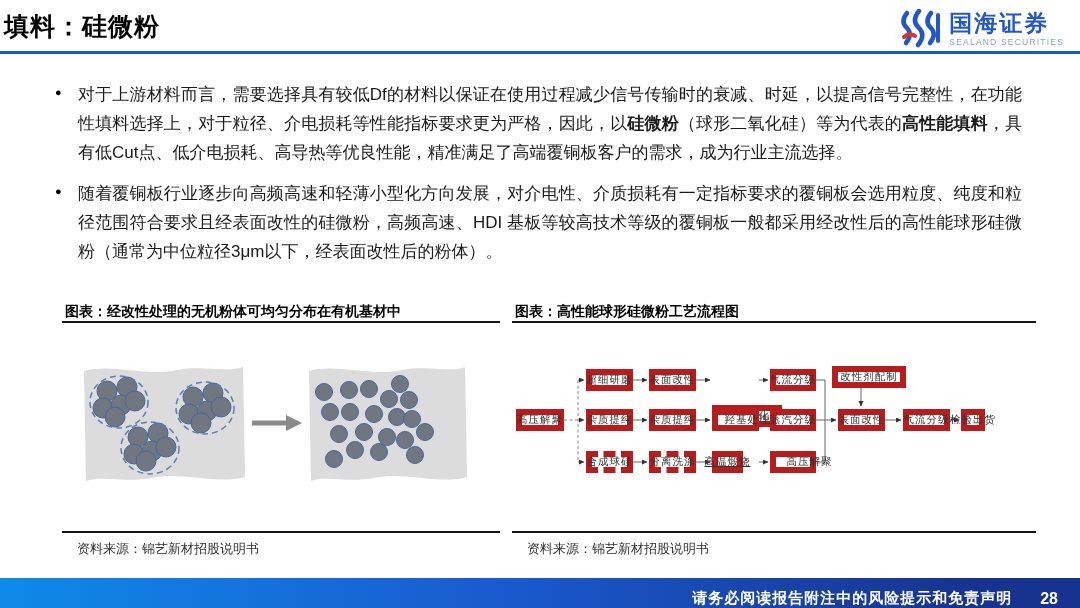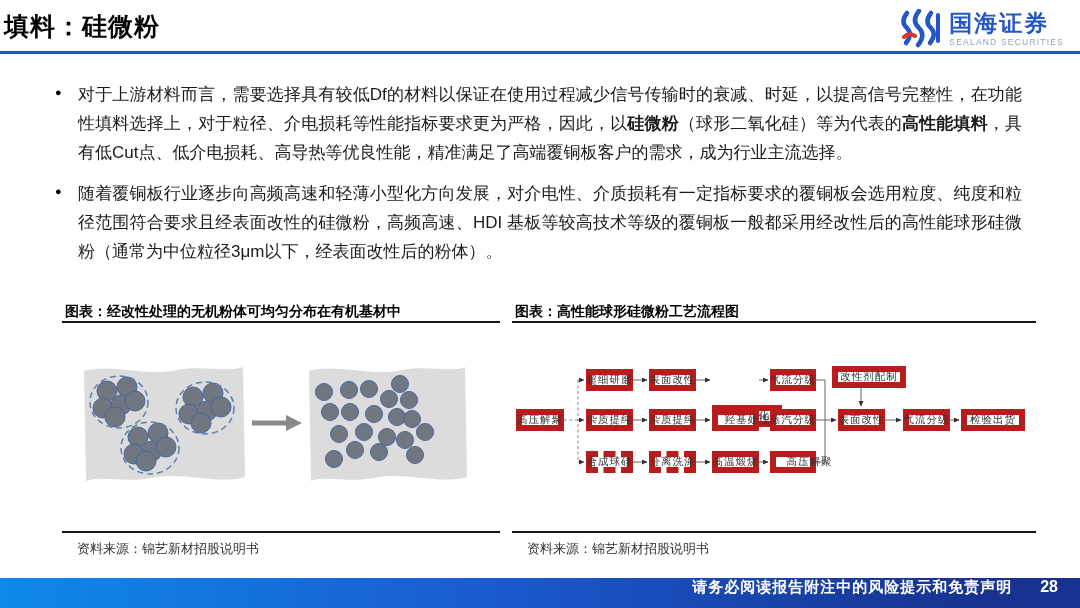--- a/index.html
+++ b/index.html
@@ -35,21 +35,21 @@
   .fbox {
     position:absolute; height:22px; border:6px solid #b91c1c; background:#fff;
     display:flex; align-items:center; justify-content:center;
     font-size:10.5px; letter-spacing:1px; color:#333; white-space:nowrap;
   }
   .fbox.dashed { border-style:dashed; }
   
   .footer {
     position:absolute; left:0; bottom:0; width:1080px; height:30px;
     background:linear-gradient(90deg,#0e8ae9 0%,#1a5bd0 45%,#17338f 90%);
-    display:flex; align-items:flex-start; justify-content:flex-end; color:#fff;
+    display:flex; align-items:flex-end; justify-content:flex-end; color:#fff;
   }
   .disclaimer { font-size:15px; font-weight:600; letter-spacing:1px; }
   .page-num { font-size:16px; font-weight:700; margin:0 22px 0 28px; }
 </style>
 </head>
 <body>
 
 <div class="header">
   <div class="page-title">填料：硅微粉</div>
   <div class="logo">
@@ -198,26 +198,26 @@
       <div class="fbox" style="left:72px; top:18px; width:47px;">超细研磨</div>
       <div class="fbox" style="left:135px;top:18px; width:47px;">表面改性</div>
       <div class="fbox" style="left:198px;top:6px; width:70px;margin-top:48px;">火焰球化</div>
       <div class="fbox" style="left:256px;top:18px; width:46px;">气流分级</div>
       <div class="fbox" style="left:72px; top:58px; width:47px;">杂质提纯</div>
       <div class="fbox" style="left:135px;top:58px; width:47px;">杂质提纯</div>
       <div class="fbox" style="left:198px;top:58px; width:47px;padding-left:24px;">羟基处理</div>
       <div class="fbox" style="left:256px;top:58px; width:46px;">蒸汽分级</div>
       <div class="fbox dashed" style="left:72px; top:100px; width:47px;">合成球硅</div>
       <div class="fbox dashed" style="left:135px;top:100px; width:47px;">分离洗涤</div>
-      <div class="fbox" style="left:198px;top:100px; width:47px;">高温煅烧</div>
+      <div class="fbox" style="left:198px;top:100px; width:31px;text-decoration:underline;">高温煅烧</div>
       <div class="fbox" style="left:256px;top:100px; width:46px;padding-left:33px;">高压解聚</div>
       <div class="fbox" style="left:318px;top:15px; width:74px;">改性剂配制</div>
       <div class="fbox" style="left:324px;top:58px; width:47px;">表面改性</div>
       <div class="fbox" style="left:389px;top:58px; width:47px;">气流分级</div>
-      <div class="fbox" style="left:447px;top:58px; width:64px;">检验出货</div>
+      <div class="fbox" style="left:447px;top:58px; width:24px;">检验出货</div>
     </div>
   </div>
   <div class="source">资料来源：锦艺新材招股说明书</div>
 </div>
 
 <div class="footer">
   <span class="disclaimer">请务必阅读报告附注中的风险提示和免责声明</span>
   <span class="page-num">28</span>
 </div>
 

